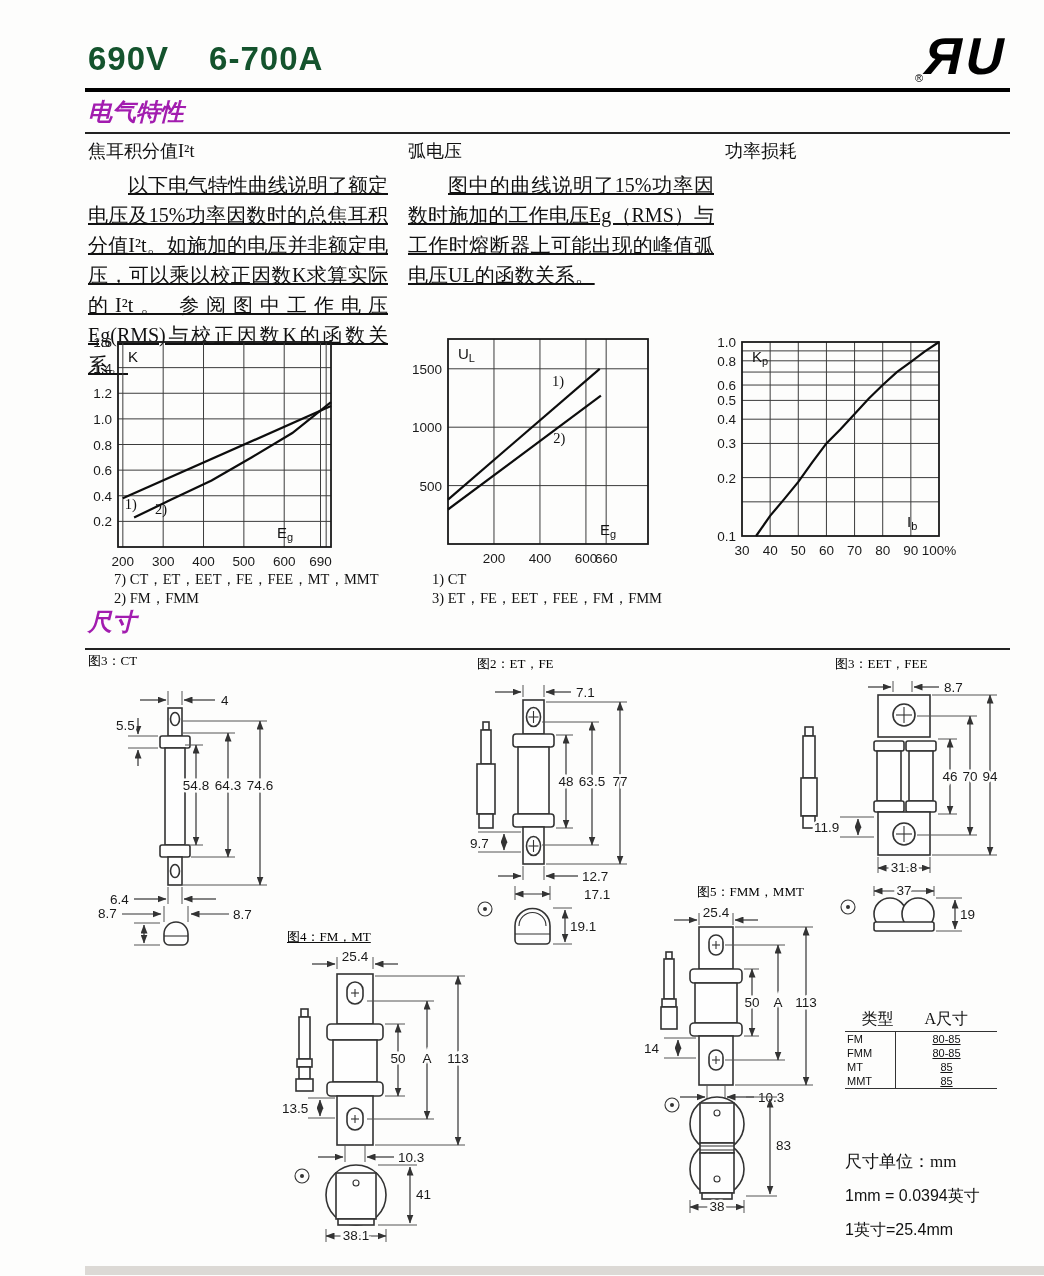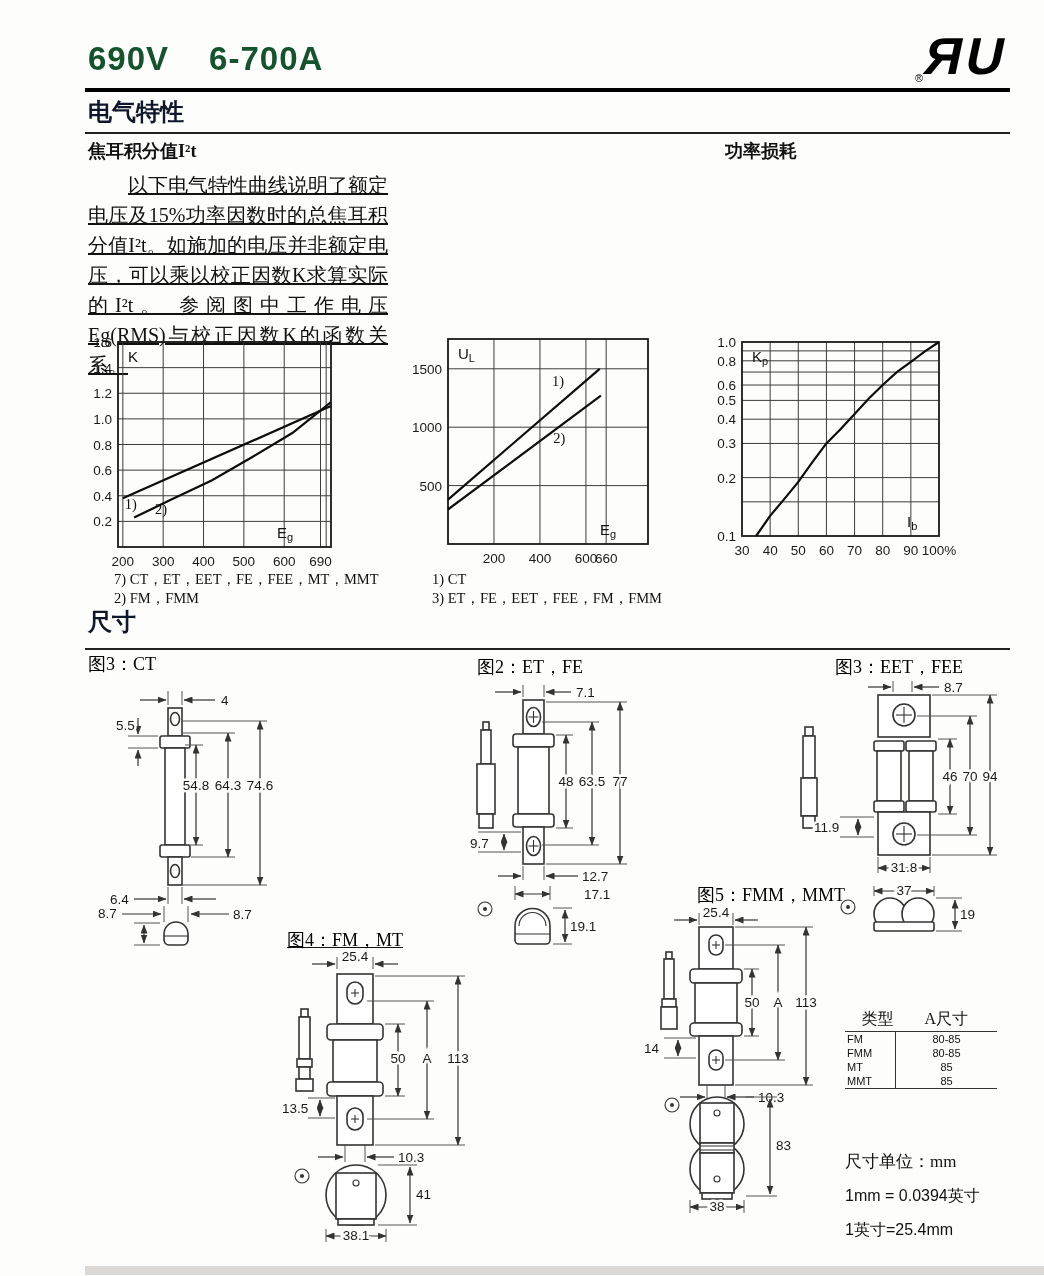--- a/index.html
+++ b/index.html
@@ -5,55 +5,55 @@
   html,body{margin:0;padding:0;background:#fff;}
   .page{position:relative;width:1044px;height:1276px;background:#fdfdfc;
         font-family:"Liberation Serif","DejaVu Serif",serif;color:#111;overflow:hidden;}
 
   
   .hdr-title{position:absolute;left:88px;top:40px;font-family:"Liberation Sans",sans-serif;
              font-weight:bold;font-size:33px;letter-spacing:1px;color:#14532d;}
   .hdr-title .cur{margin-left:40px;}
   .ul-mark{position:absolute;left:903px;top:22px;}
   .rule-thick{position:absolute;left:85px;top:88px;width:925px;height:4px;background:#000;}
-  .sec-title{position:absolute;left:88px;font-weight:bold;font-size:24px;color:#0f172a;}
+  .sec-title{position:absolute;left:88px;font-weight:bold;font-size:24px;color:#a21caf;font-style:italic;}
   .rule-thin{position:absolute;left:85px;width:925px;height:2px;background:#222;}
 
   
   .col{position:absolute;top:139px;}
-  .col h3{margin:0 0 7px 0;font-size:18px;font-weight:bold;}
+  .col h3{margin:0 0 7px 0;font-size:18px;font-weight:normal;}
   .col p{margin:0;font-size:20px;line-height:30px;text-align:justify;text-indent:2em;text-decoration:underline;}
 
   
   svg text{font-family:"Liberation Sans",sans-serif;}
   .grid{stroke:#3c3c3c;stroke-width:1;}
   .frame{fill:none;stroke:#1a1a1a;stroke-width:1.8;}
   .curve{fill:none;stroke:#0d0d0d;stroke-width:2.2;}
   .tick{font-size:13.5px;fill:#1a1a1a;}
   .ann{font-size:14.5px;fill:#111;font-family:"Liberation Serif",serif;}
   .corner{font-size:15px;fill:#111;}
   .legend{position:absolute;font-size:14.5px;line-height:19px;color:#111;}
 
   
   .fig{position:absolute;}
-  .flabel{font-size:18px;color:#000;}
+  .flabel{font-size:13px;color:#000;}
   .shape{fill:#fefefe;stroke:#333;stroke-width:1.6;}
   .thin{fill:none;stroke:#333;stroke-width:1.1;}
   .dim{stroke:#333;stroke-width:1.2;fill:none;}
   .ext{stroke:#555;stroke-width:1;fill:none;}
   .num{font-size:13.5px;fill:#1a1a1a;paint-order:stroke;stroke:#fdfdfc;stroke-width:5px;}
   .mid{text-anchor:middle;}
 
   
   .spec-table{position:absolute;left:845px;top:1008px;width:152px;border-collapse:collapse;}
   .spec-table th{font-size:16px;font-weight:normal;text-align:right;border-bottom:1.6px solid #333;padding:1px 2px;}
   .spec-table th.val{text-align:center;}
   .spec-table td{font-family:"Liberation Sans",sans-serif;font-size:11px;padding:1px 2px;}
   .spec-table td.type{border-right:1.6px solid #333;width:46px;}
-  .spec-table td.val{text-align:center;}
+  .spec-table td.val{text-align:center;text-decoration:underline;}
   .spec-table tr.last td{border-bottom:1.6px solid #333;}
 
   .notes{position:absolute;left:845px;top:1150px;font-size:17px;}
   .notes .n{margin-bottom:13px;}
   .notes .sans{font-family:"Liberation Sans",sans-serif;font-size:16px;}
 
   .footer-bar{position:absolute;left:85px;top:1266px;width:959px;height:9px;background:#dcd9d5;}
 </style>
 </head>
 <body>
@@ -71,20 +71,24 @@
     <text x="12" y="60" font-size="11" fill="#000">®</text>
   </svg>
   <div class="rule-thick"></div>
 
   <div class="sec-title" style="top:96px;">电气特性</div>
   <div class="rule-thin" style="top:132px;"></div>
 
   <div class="col" style="left:88px;width:300px;">
     <h3>焦耳积分值I²t</h3>
     <p>以下电气特性曲线说明了额定电压及15%功率因数时的总焦耳积分值I²t。如施加的电压并非额定电压，可以乘以校正因数K求算实际的I²t。 参阅图中工作电压Eg(RMS)与校正因数K的函数关系。</p>
+  </div>
+  <div class="col" style="left:408px;width:306px;">
+    <h3>弧电压</h3>
+    <p>图中的曲线说明了15%功率因数时施加的工作电压Eg（RMS）与工作时熔断器上可能出现的峰值弧电压UL的函数关系。</p>
   </div>
   <div class="col" style="left:725px;width:286px;">
     <h3>功率损耗</h3>
   </div>
 
   <svg id="chart0" style="position:absolute;left:85px;top:336px;" width="300" height="236">
       <line x1="37.84090909090909" y1="6" x2="37.84090909090909" y2="211" class="grid"></line>
       <line x1="78.18181818181819" y1="6" x2="78.18181818181819" y2="211" class="grid"></line>
       <line x1="118.52272727272727" y1="6" x2="118.52272727272727" y2="211" class="grid"></line>
       <line x1="158.86363636363637" y1="6" x2="158.86363636363637" y2="211" class="grid"></line>

